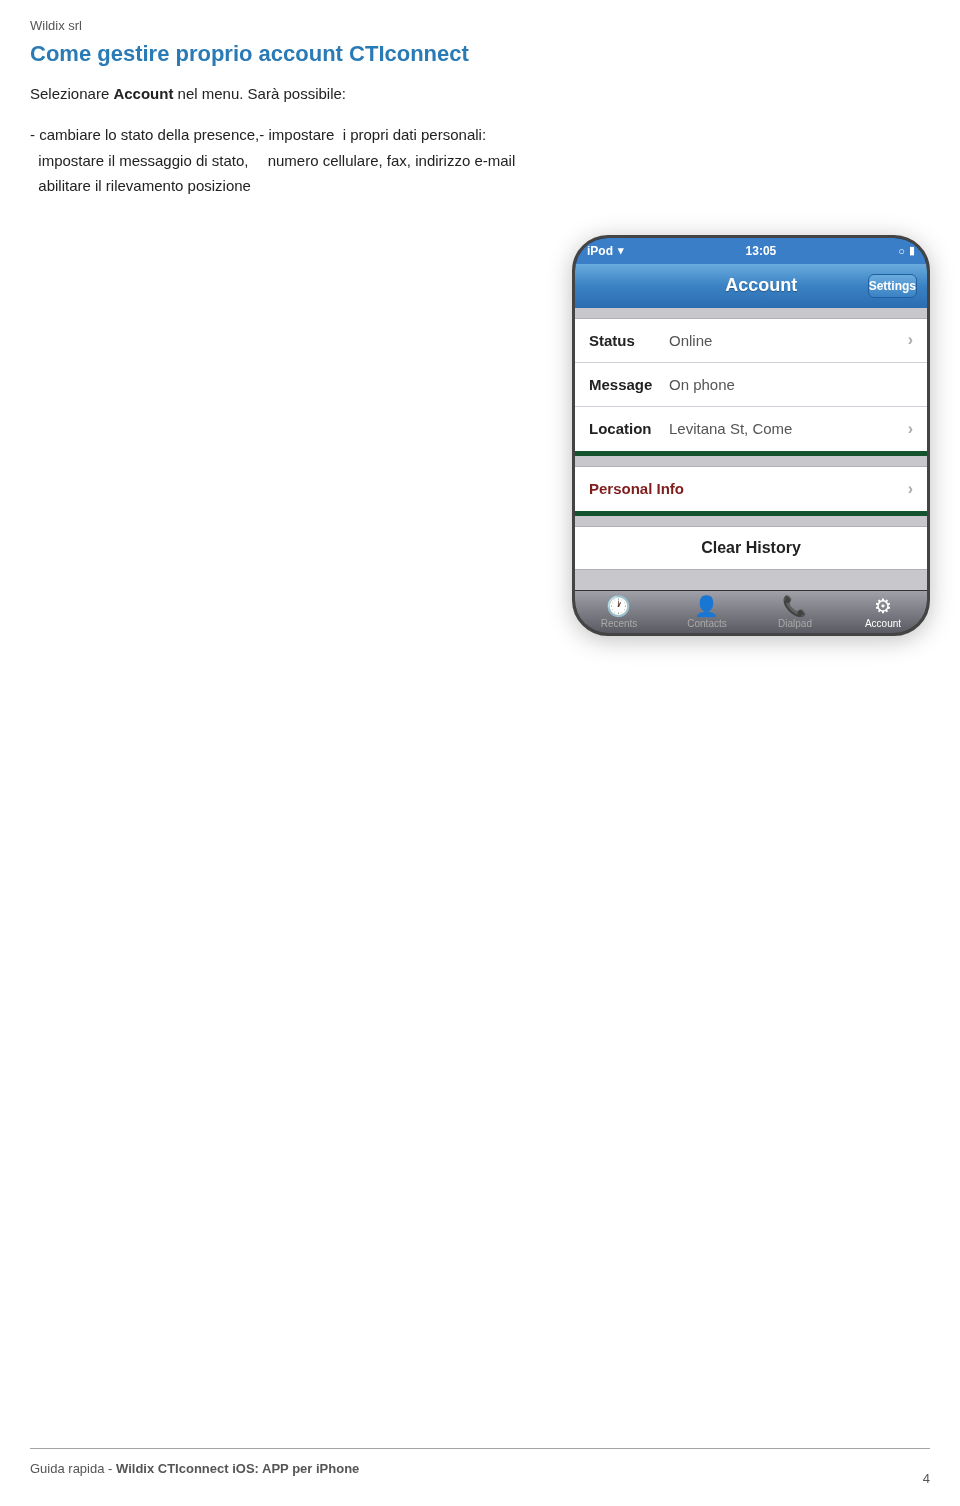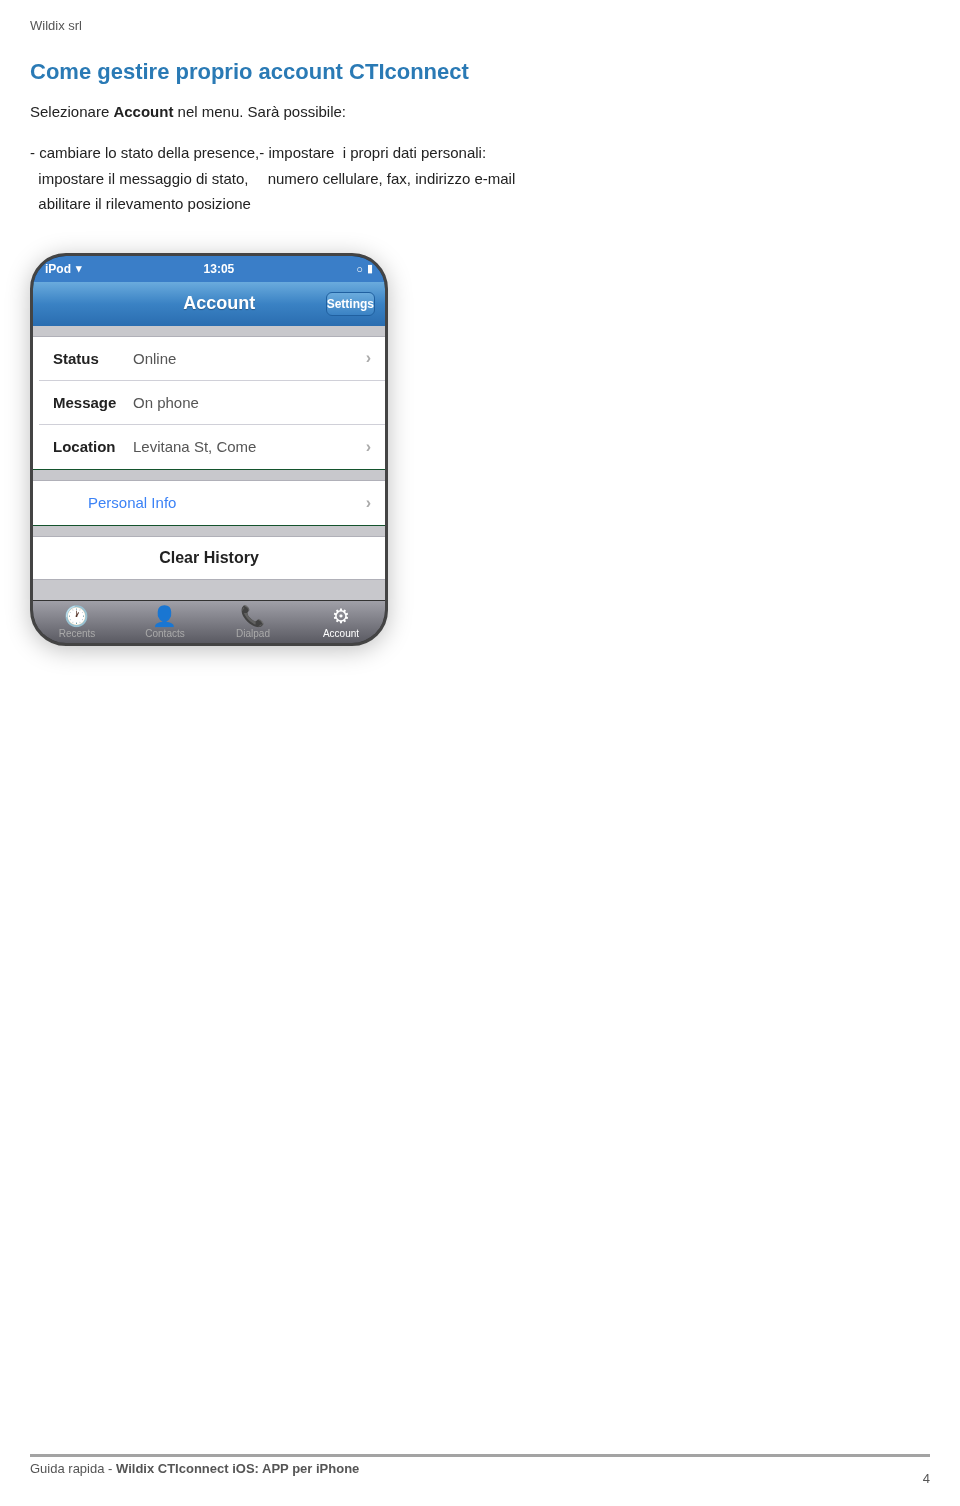--- a/index.html
+++ b/index.html
@@ -16,21 +16,21 @@
     .page-wrapper {
       padding: 18px 30px 30px 30px;
       display: flex;
       flex-direction: column;
       min-height: 1506px;
     }
 
     .company-name {
       font-size: 13px;
       color: #555;
-      margin-bottom: 26px;
+      margin-bottom: 8px;
     }
 
     .page-title {
       font-size: 22px;
       font-weight: bold;
       color: #2a7ab5;
       margin-bottom: 18px;
     }
 
     .intro-text {
@@ -52,21 +52,21 @@
 
     .content-area {
       display: flex;
       flex-direction: row;
       align-items: flex-start;
     }
 
     .phone-container {
       margin: 30px auto 0 auto;
       display: flex;
-      justify-content: flex-start;
+      justify-content: flex-end;
       width: 100%;
     }
 
     
     .iphone {
       width: 358px;
       background: #1a1a1a;
       border-radius: 36px;
       border: 3px solid #444;
       overflow: hidden;
@@ -138,23 +138,22 @@
     }
 
     .phone-content {
       background: #c8c8cc;
       padding: 10px 0;
     }
 
     .section-group {
       background: white;
       border-top: 1px solid #b0b0b8;
-      border-bottom: 1px solid #14532d;
+      border-bottom: 5px solid #14532d;
       margin-bottom: 10px;
-      padding-left: 6px;
     }
 
     .table-row {
       display: flex;
       align-items: center;
       padding: 10px 14px;
       border-bottom: 1px solid #d0d0d8;
       background: white;
       min-height: 44px;
     }
@@ -185,24 +184,23 @@
     .personal-info-row {
       display: flex;
       align-items: center;
       padding: 12px 14px;
       background: white;
       min-height: 44px;
     }
 
     .personal-info-label {
       font-size: 15px;
-      font-weight: normal;
-      color: #3b82f6;
+      font-weight: bold;
+      color: #7f1d1d;
       flex: 1;
-      margin-left: 35px;
     }
 
     .clear-history-section {
       margin-bottom: 10px;
     }
 
     .clear-history-button {
       background: white;
       border-top: 1px solid #b0b0b8;
       border-bottom: 1px solid #b0b0b8;
@@ -241,22 +239,22 @@
       line-height: 1;
     }
 
     .tab-label {
       font-size: 10px;
     }
 
     
     .footer {
       margin-top: auto;
-      padding-top: 4px;
-      border-top: 3px solid #a3a3a3;
+      padding-top: 12px;
+      border-top: 1px solid #a3a3a3;
       font-size: 13px;
       color: #555;
     }
 
     .footer strong {
       font-weight: bold;
     }
 
     .page-number {
       position: absolute;

